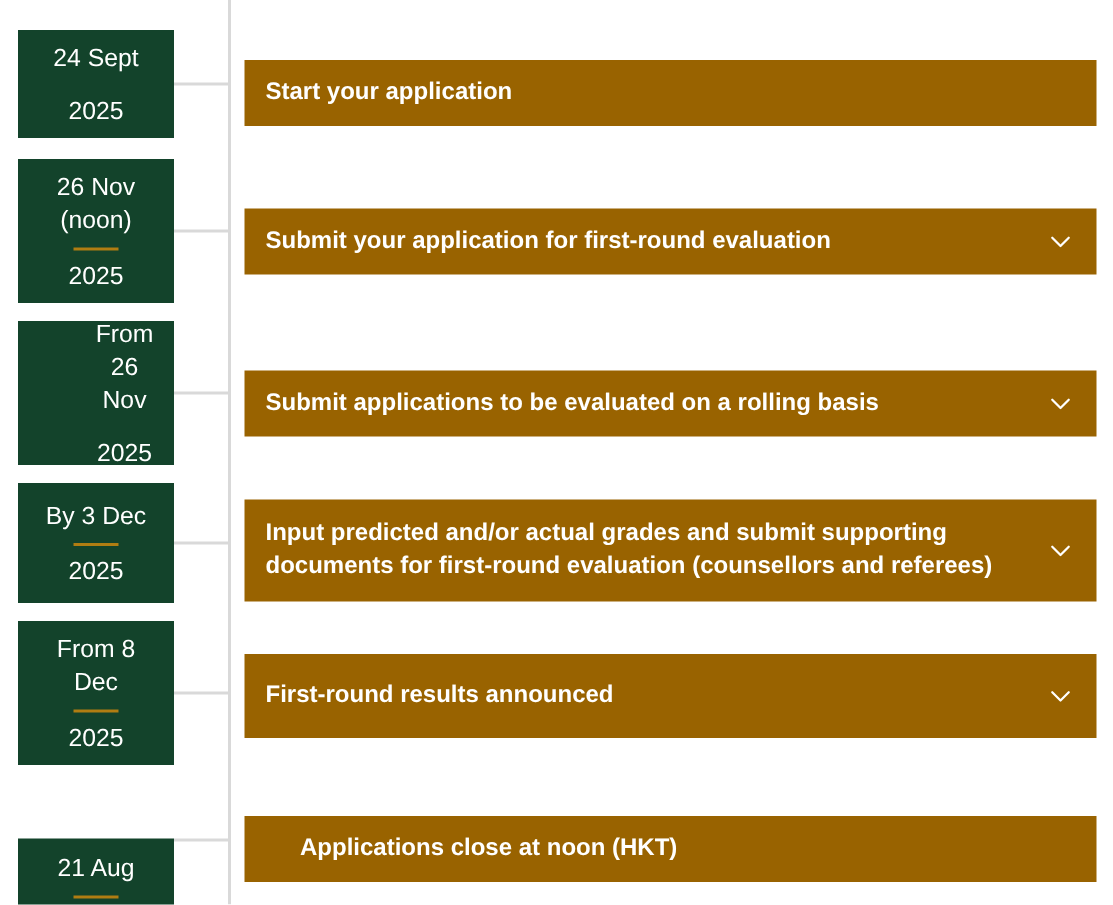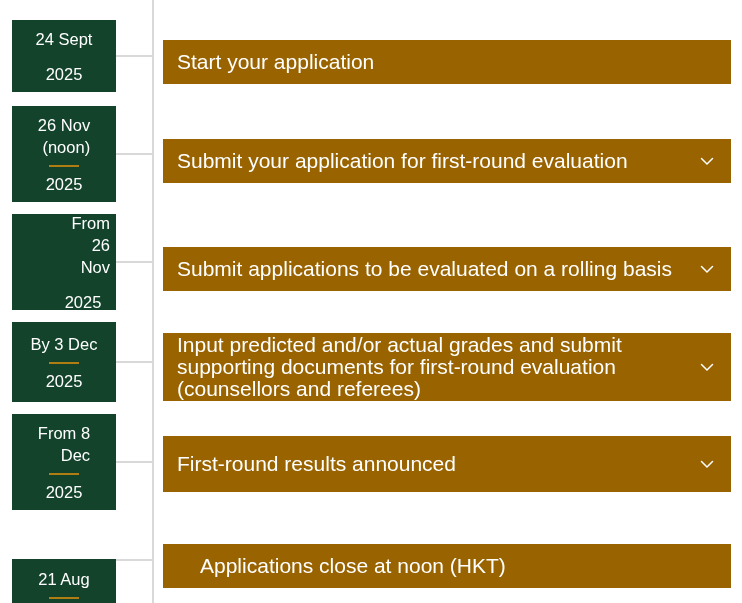--- a/index.html
+++ b/index.html
@@ -46,21 +46,20 @@
     flex-direction: column;
     justify-content: center;
     align-items: center;
   }
   .date-main {
     font-size: 16.5px;
     line-height: 22px;
     font-weight: 400;
     color: #ffffff;
     white-space: pre-line;
-    text-align: right;
   }
   .date-sep {
     width: 30px;
     height: 2px;
     background: #b07d12;
     margin: 7px 0 7px 0;
   }
   .date-year {
     font-size: 16.5px;
     line-height: 20px;
@@ -81,23 +80,23 @@
     left: 163px;
     width: 568px;
     background: #996300;
     color: #ffffff;
     box-sizing: border-box;
     padding: 0 40px 0 14px;
     display: flex;
     align-items: center;
   }
   .event-text {
-    font-size: 21px;
+    font-size: 16px;
     line-height: 22px;
-    font-weight: 400;
+    font-weight: 700;
     color: #ffffff;
   }
   .chevron {
     position: absolute;
     right: 16px;
     top: 50%;
     width: 16px;
     height: 16px;
     margin-top: -8px;
     display: block;

